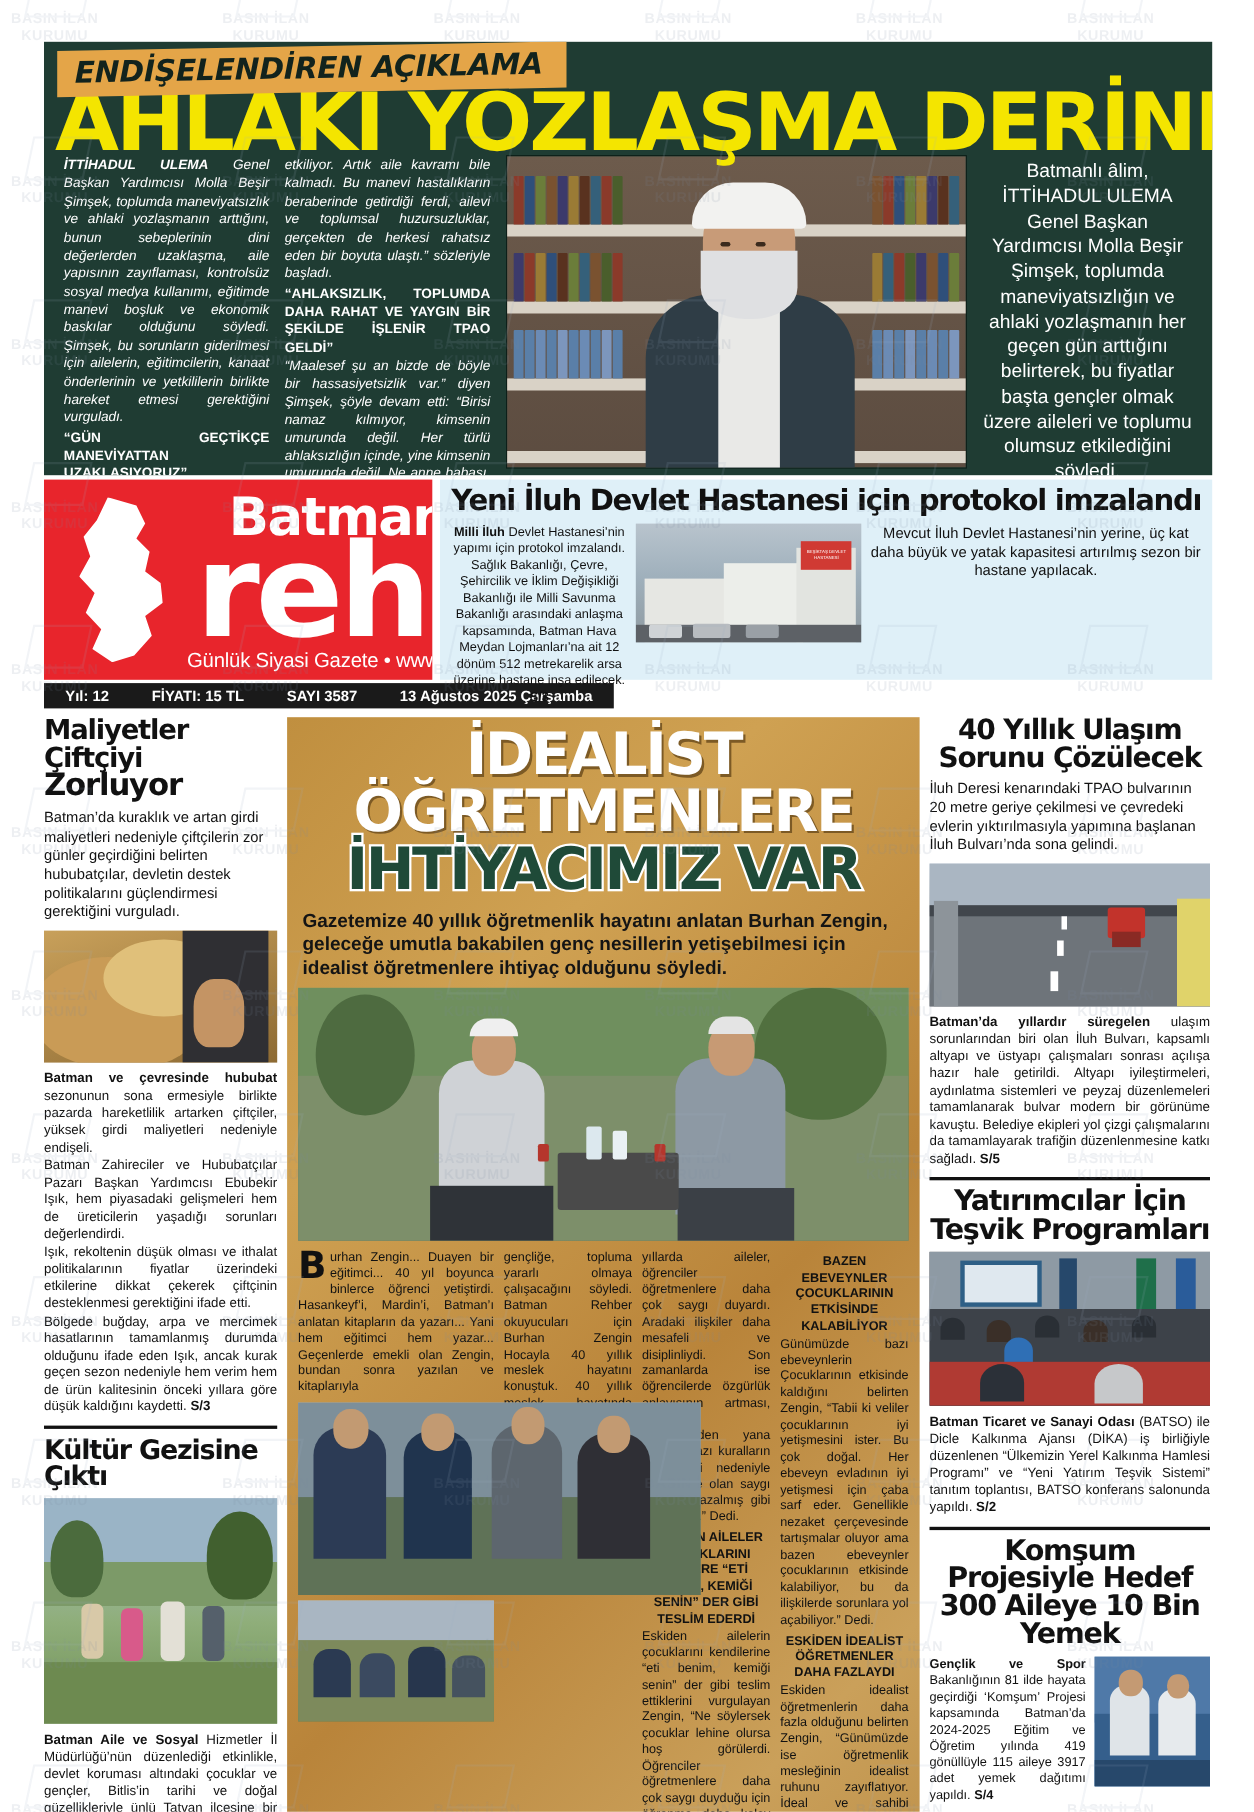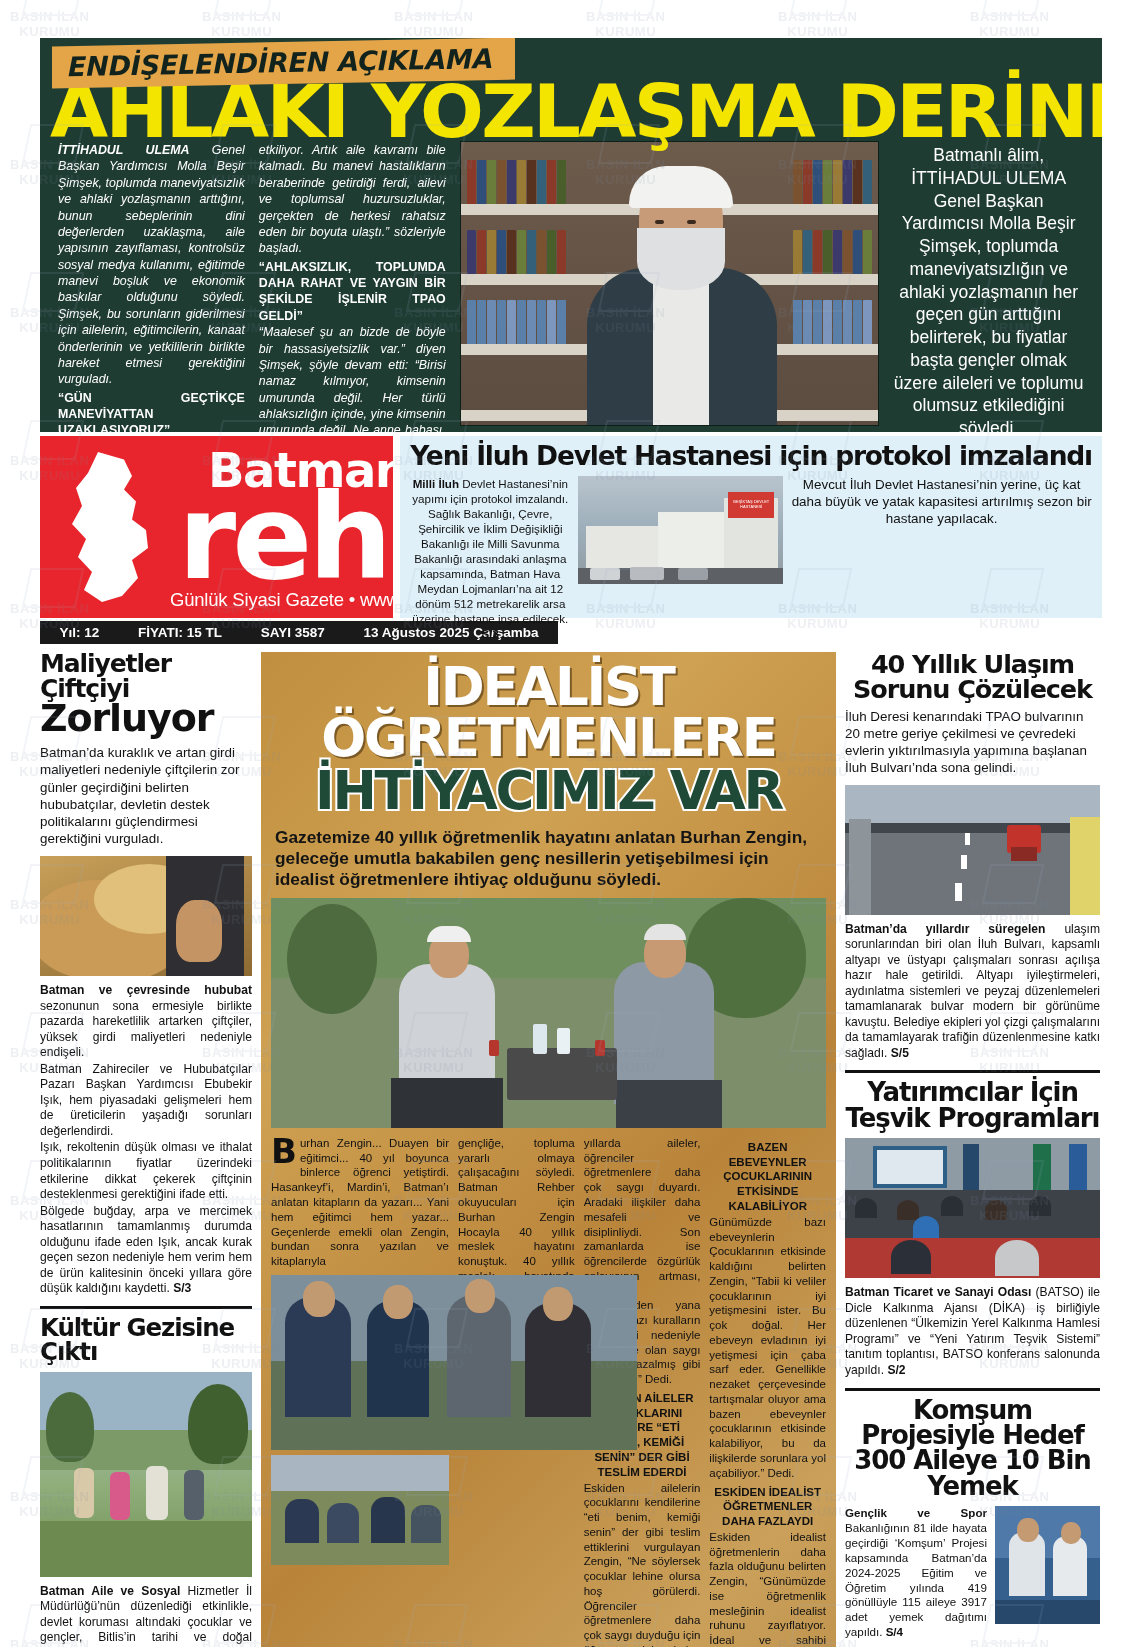--- a/index.html
+++ b/index.html
@@ -114,21 +114,21 @@
 
   h3.bighead { font-family:"DejaVu Sans", sans-serif; font-weight:700;
                letter-spacing:-1.1px; line-height:.98; }
   .rule { height:3px; background:#111; margin:9px 0 7px; }
   .body-txt { font-size:12.1px; line-height:1.285; text-align:justify; }
   .body-txt b { font-weight:700; }
   .body-txt p { margin-bottom:1px; }
 
   
   .head-malik { font-size:25px; }
-  .head-zorl { font-size:38px; letter-spacing:-2px; margin-top:-1px; }
+  .head-zorl { font-size:28px; letter-spacing:-2px; margin-top:-1px; }
   .intro-left { font-size:13.4px; line-height:1.28; margin-top:7px; }
   .img-wheat { width:212px; height:120px; margin-top:9px; position:relative;
                overflow:hidden; background:linear-gradient(160deg,#c8a05a,#8d6a33); }
   .head-cocuk { font-size:24.5px; line-height:1.02; }
   .img-tatvan { width:212px; height:205px; margin-top:8px; position:relative;
                 overflow:hidden;
                 background:linear-gradient(180deg,#a9c0cf 0%,#8fae7a 55%,#6f8f55 100%); }
 
   
   .feature { position:relative; background:

